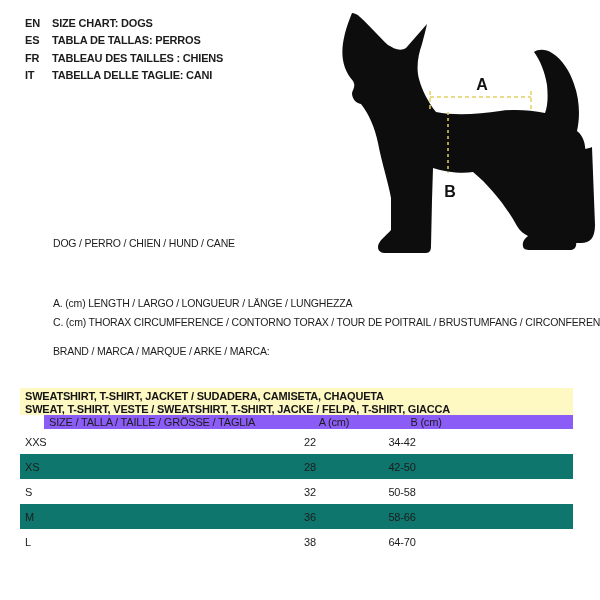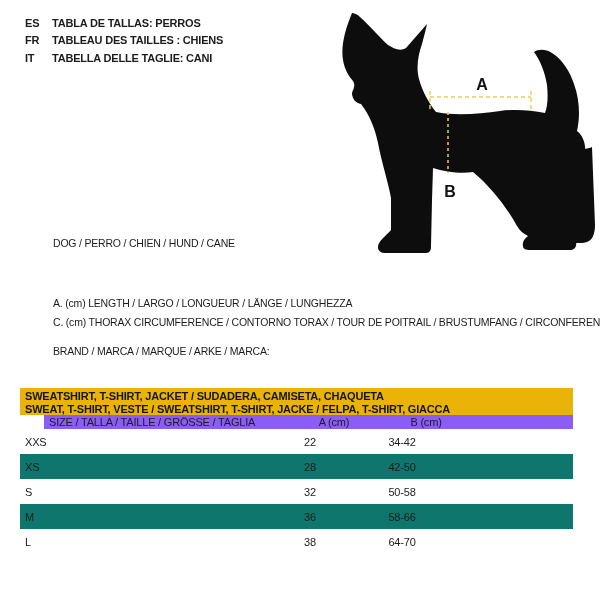--- a/index.html
+++ b/index.html
@@ -11,33 +11,37 @@
   
   .lang-list{top:14px;left:25px;font-size:11px;font-weight:700;letter-spacing:-0.2px;}
   .lang-row{display:flex;height:17.5px;align-items:center;}
   .lang-code{width:27px;flex:0 0 27px;}
   
   .dog-wrap{left:330px;top:0;width:268px;height:262px;}
   
   .note{left:25px;font-size:10.5px;letter-spacing:-0.2px;white-space:nowrap;padding-left:28px;}
   
   .size-table{left:20px;top:388px;width:553px;font-size:11px;letter-spacing:-0.2px;}
-  .banner{background:#eab308;height:27px;padding:2px 0 0 5px;box-sizing:border-box;
+  .banner{background:#fef9c3;height:27px;padding:2px 0 0 5px;box-sizing:border-box;
           font-weight:700;line-height:12.5px;color:#151515;}
   .thead{background:#8b5cf6;height:14px;margin-left:24px;}
   .trow{height:25px;}
   .trow.alt{background:#0f766e;}
   .grid{display:grid;grid-template-columns:240px 100px 84px 1fr;align-items:center;height:100%;}
   .cell-size{padding-left:5px;}
   .cell-c{text-align:center;}
 </style>
 </head>
 <body>
 
 <div class="abs lang-list">
+  <div class="lang-row">
+    <span class="lang-code">EN</span>
+    <span>SIZE CHART: DOGS</span>
+  </div>
   <div class="lang-row">
     <span class="lang-code">ES</span>
     <span>TABLA DE TALLAS: PERROS</span>
   </div>
   <div class="lang-row">
     <span class="lang-code">FR</span>
     <span>TABLEAU DES TAILLES : CHIENS</span>
   </div>
   <div class="lang-row">
     <span class="lang-code">IT</span>

